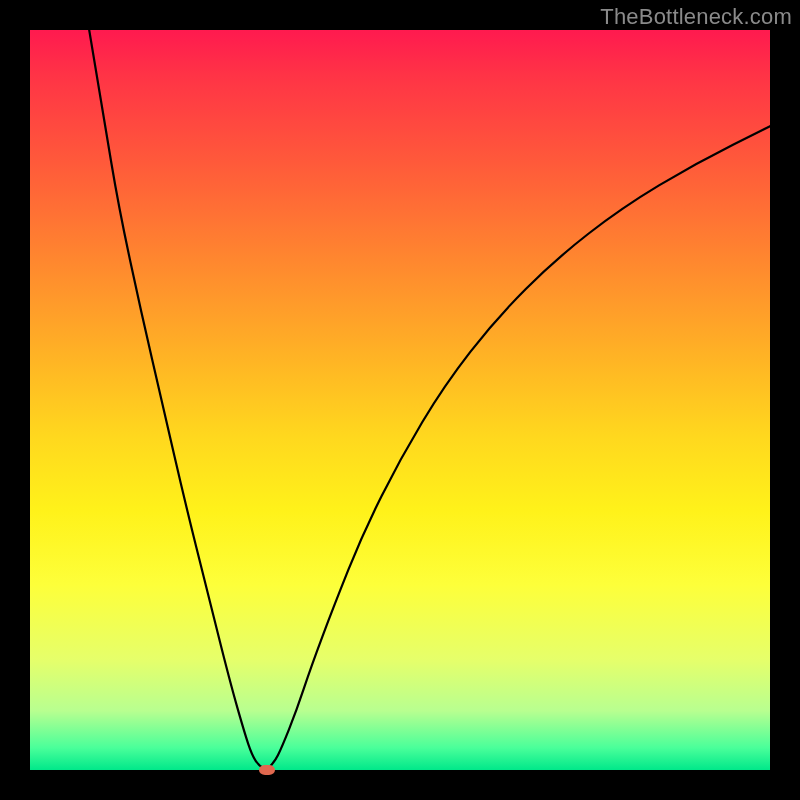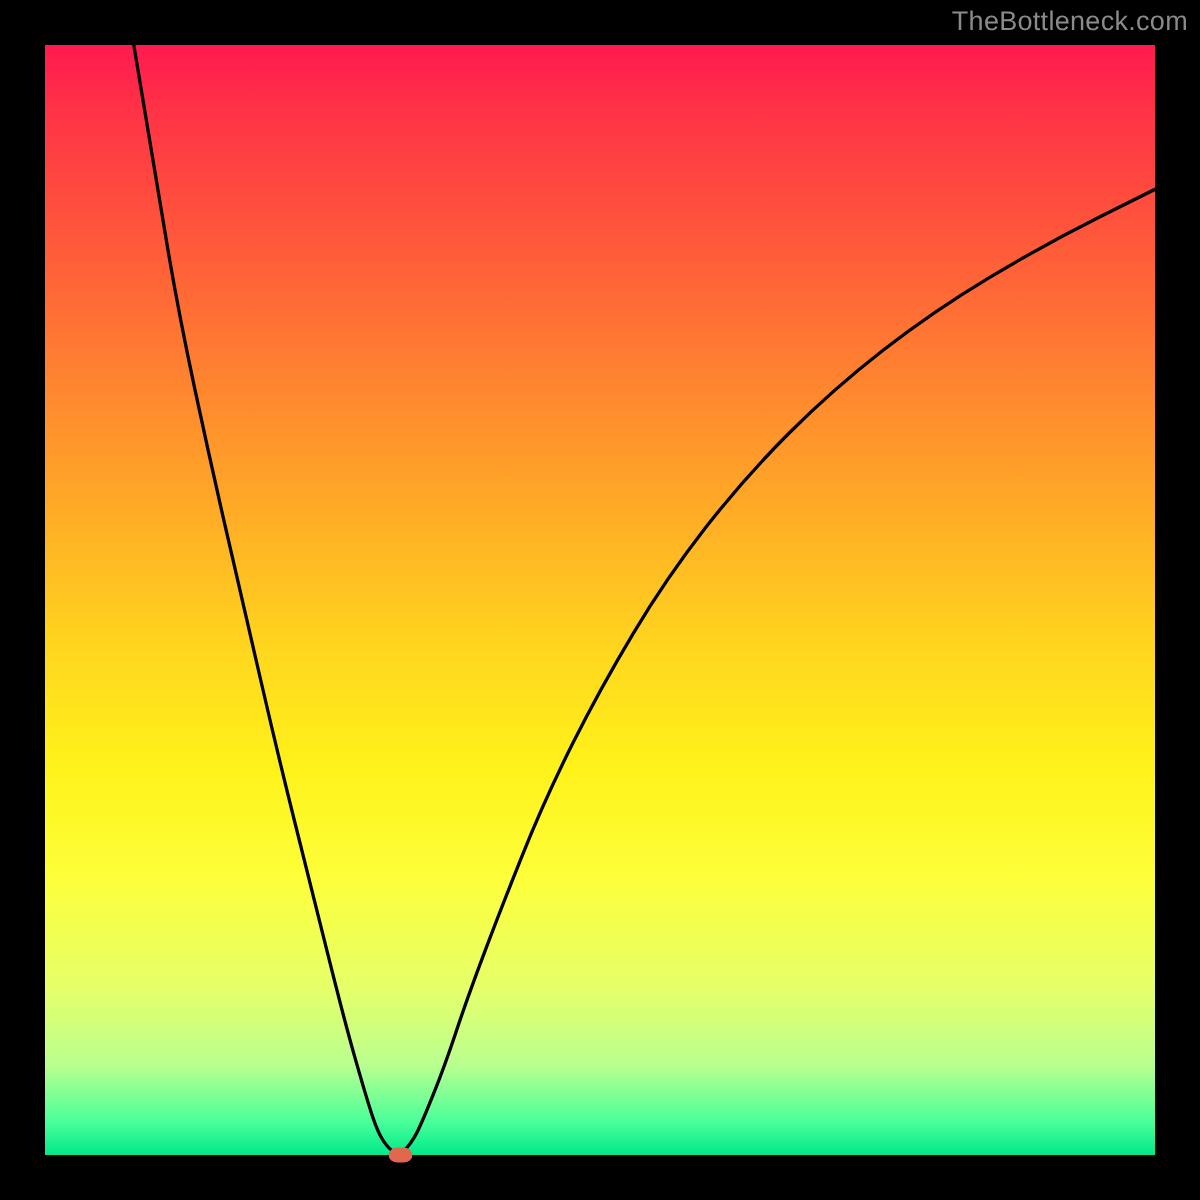--- a/index.html
+++ b/index.html
@@ -28,21 +28,21 @@
       #e6ff6a 85%,
       #b8ff90 92%,
       #4aff9a 97%,
       #00e88a 100%);
   }
   .watermark {
     position: absolute;
     top: 4px;
     right: 8px;
     font-family: Arial, Helvetica, sans-serif;
-    font-size: 18px;
+    font-size: 22px;
     color: #8a8a8a;
     letter-spacing: 0.2px;
     user-select: none;
     margin-left: 44px;
   }
   .curve {
     position: absolute;
     left: 0; top: 0;
     width: 740px; height: 740px;
     pointer-events: none;

